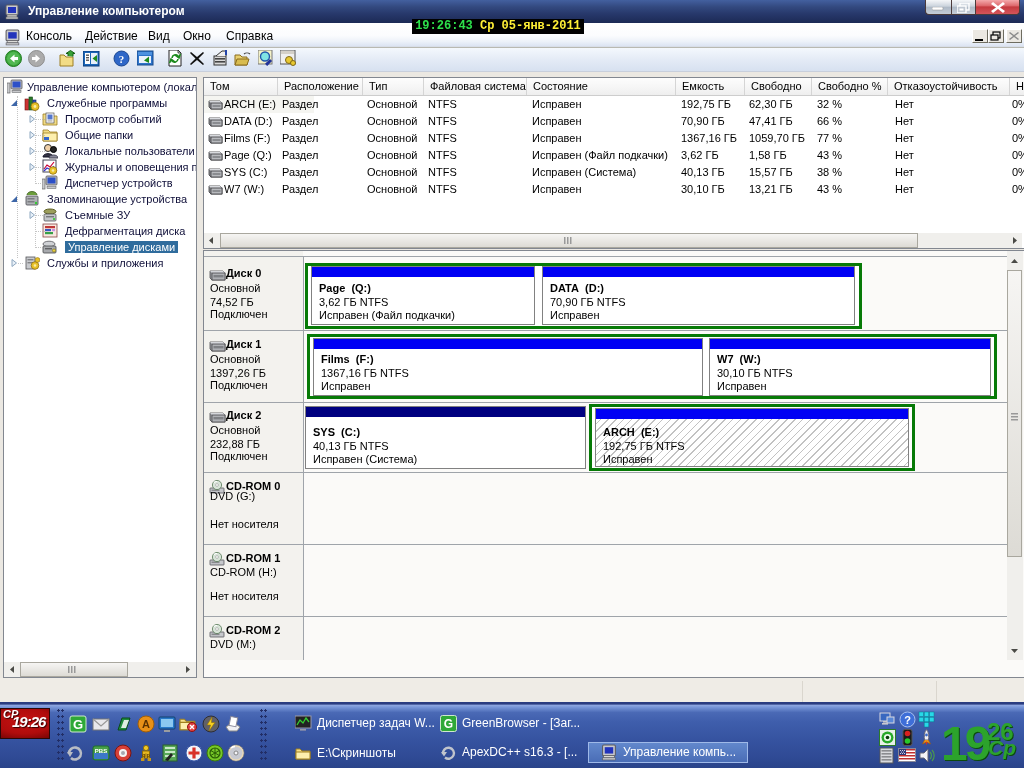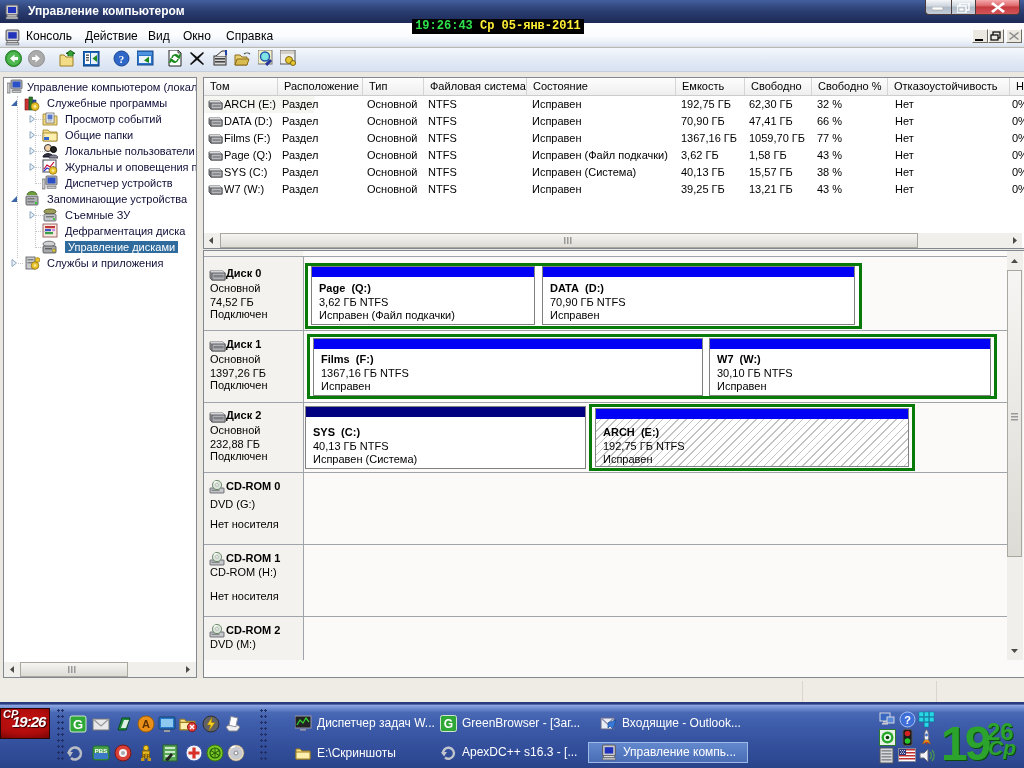--- a/index.html
+++ b/index.html
@@ -461,21 +461,21 @@
       </div>
     <div class="tr" style="top:103px">
         <svg class="abs" style="left:3px;top:2px" width="16" height="13" viewBox="0 0 16 13">
           <use href="#volico"></use>
         </svg>
         <div class="td" style="left:20px">W7 (W:)</div>
         <div class="td" style="left:78px">Раздел</div>
         <div class="td" style="left:163px">Основной</div>
         <div class="td" style="left:224px">NTFS</div>
         <div class="td" style="left:328px">Исправен</div>
-        <div class="td" style="left:477px">39,25 ГБ</div>
+        <div class="td" style="left:477px">30,10 ГБ</div>
         <div class="td" style="left:545px">13,21 ГБ</div>
         <div class="td" style="left:613px">43 %</div>
         <div class="td" style="left:691px">Нет</div>
         <div class="td" style="left:808px">0%</div>
       </div>
     <div class="abs sb" style="left:0;top:155px;width:818px;height:15px">
       <div class="sbtn" style="left:0px;top:0px;width:15px;height:15px"></div>
       <svg class="abs" style="left:4px;top:4px" width="6" height="8">
           <path d="M5,0 L1,3.5 L5,7 Z" fill="#4A4A46"></path>
         </svg>
@@ -558,21 +558,21 @@
     <div class="pbox hatch" style="left:391px;top:157px;width:314px;height:59px">
         <div class="pband"></div>
       <div class="ptxt" style="top:17px"><b>ARCH&nbsp; (E:)</b><br>192,75 ГБ NTFS<br>Исправен</div>
       </div>
 
     <div class="dlabel" style="top:229px">
         <svg class="abs" style="left:5px;top:0px" width="16" height="14" viewBox="0 0 16 14">
           <use href="#cdico"></use>
         </svg>
         <b style="position:absolute;left:22px;top:0">CD-ROM 0</b>
-      <div class="abs" style="left:6px;top:18px">DVD (G:)</div>
+      <div class="abs" style="left:6px;top:10px">DVD (G:)</div>
         <div class="abs" style="left:6px;top:38px">Нет носителя</div>
       </div>
     <div class="dlabel" style="top:301px">
         <svg class="abs" style="left:5px;top:0px" width="16" height="14" viewBox="0 0 16 14">
           <use href="#cdico"></use>
         </svg>
         <b style="position:absolute;left:22px;top:0">CD-ROM 1</b>
       <div class="abs" style="left:6px;top:14px">CD-ROM (H:)</div>
         <div class="abs" style="left:6px;top:38px">Нет носителя</div>
       </div>
@@ -703,28 +703,20 @@
         <rect x="5" y="14" width="6" height="1.6" fill="#99A"></rect>
       </svg>
     <span style="position:absolute;left:28px">Диспетчер задач W...</span>
     </div>
   <div class="tbtn" style="left:434px;top:10.5px;width:146px">
     <svg class="tbico" viewBox="0 0 17 17">
         <rect x="0.5" y="0.5" width="16" height="16" rx="2" fill="#2FA838" stroke="#CFE8CF"></rect>
         <text x="8.5" y="13" text-anchor="middle" font-size="12" font-weight="bold" fill="#fff">G</text>
       </svg>
     <span style="position:absolute;left:28px">GreenBrowser - [Заг...</span>
-    </div>
-  <div class="tbtn" style="left:594px;top:10.5px;width:154px">
-    <svg class="tbico" viewBox="0 0 17 17">
-        <rect x="1" y="3" width="13" height="11" fill="#E8ECF4" stroke="#668"></rect>
-        <path d="M1,3 L7.5,9 L14,3" fill="none" stroke="#88A" stroke-width="1.2"></path>
-        <path d="M8,8 L16,5 L13,14 L10,11 L8,13 Z" fill="#3878D8" stroke="#1A4A90" stroke-width="0.7"></path>
-      </svg>
-    <span style="position:absolute;left:28px">Входящие - Outlook...</span>
     </div>
   <div class="tbtn" style="left:289px;top:41px;width:146px">
     <svg class="tbico" viewBox="0 0 17 17">
         <use href="#folder"></use>
       </svg>
     <span style="position:absolute;left:28px">E:\Скриншоты</span>
     </div>
   <div class="tbtn" style="left:434px;top:39.5px;width:146px">
     <svg class="tbico" viewBox="0 0 17 17">
         <path d="M3,10 a5.5,5.5 0 1 1 2,3.5" fill="none" stroke="#C0C4CC" stroke-width="2.4"></path>

